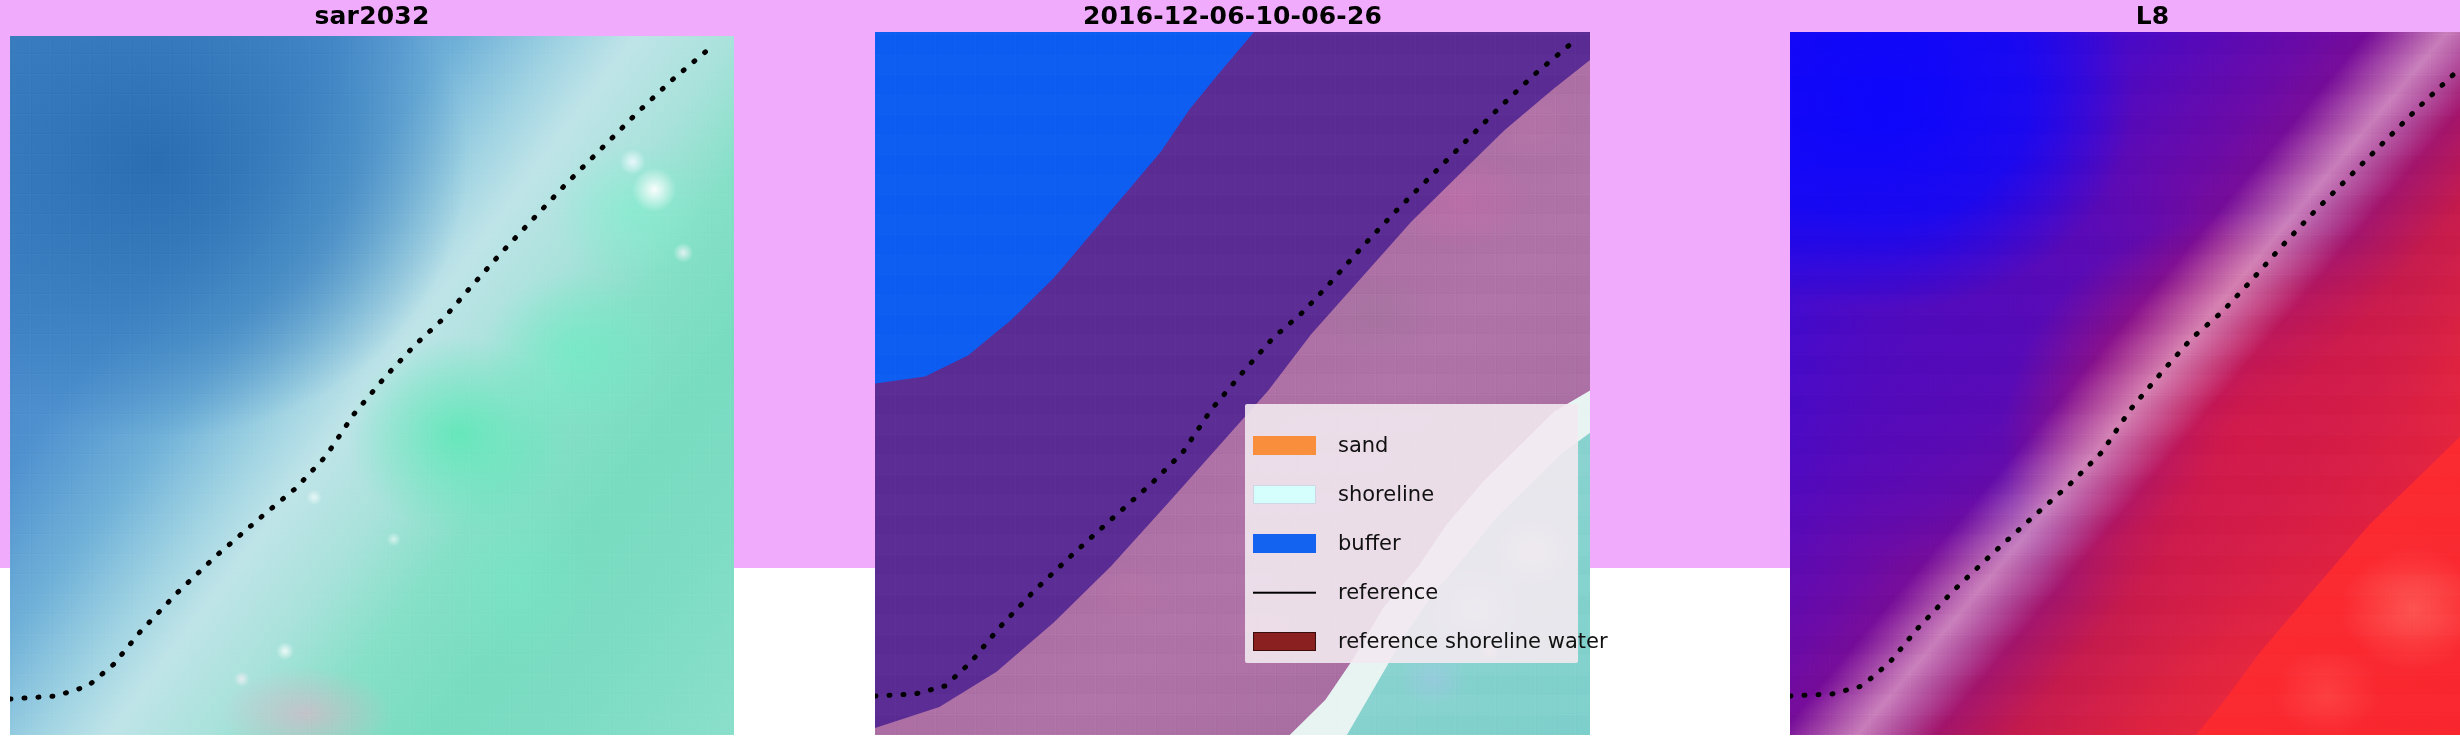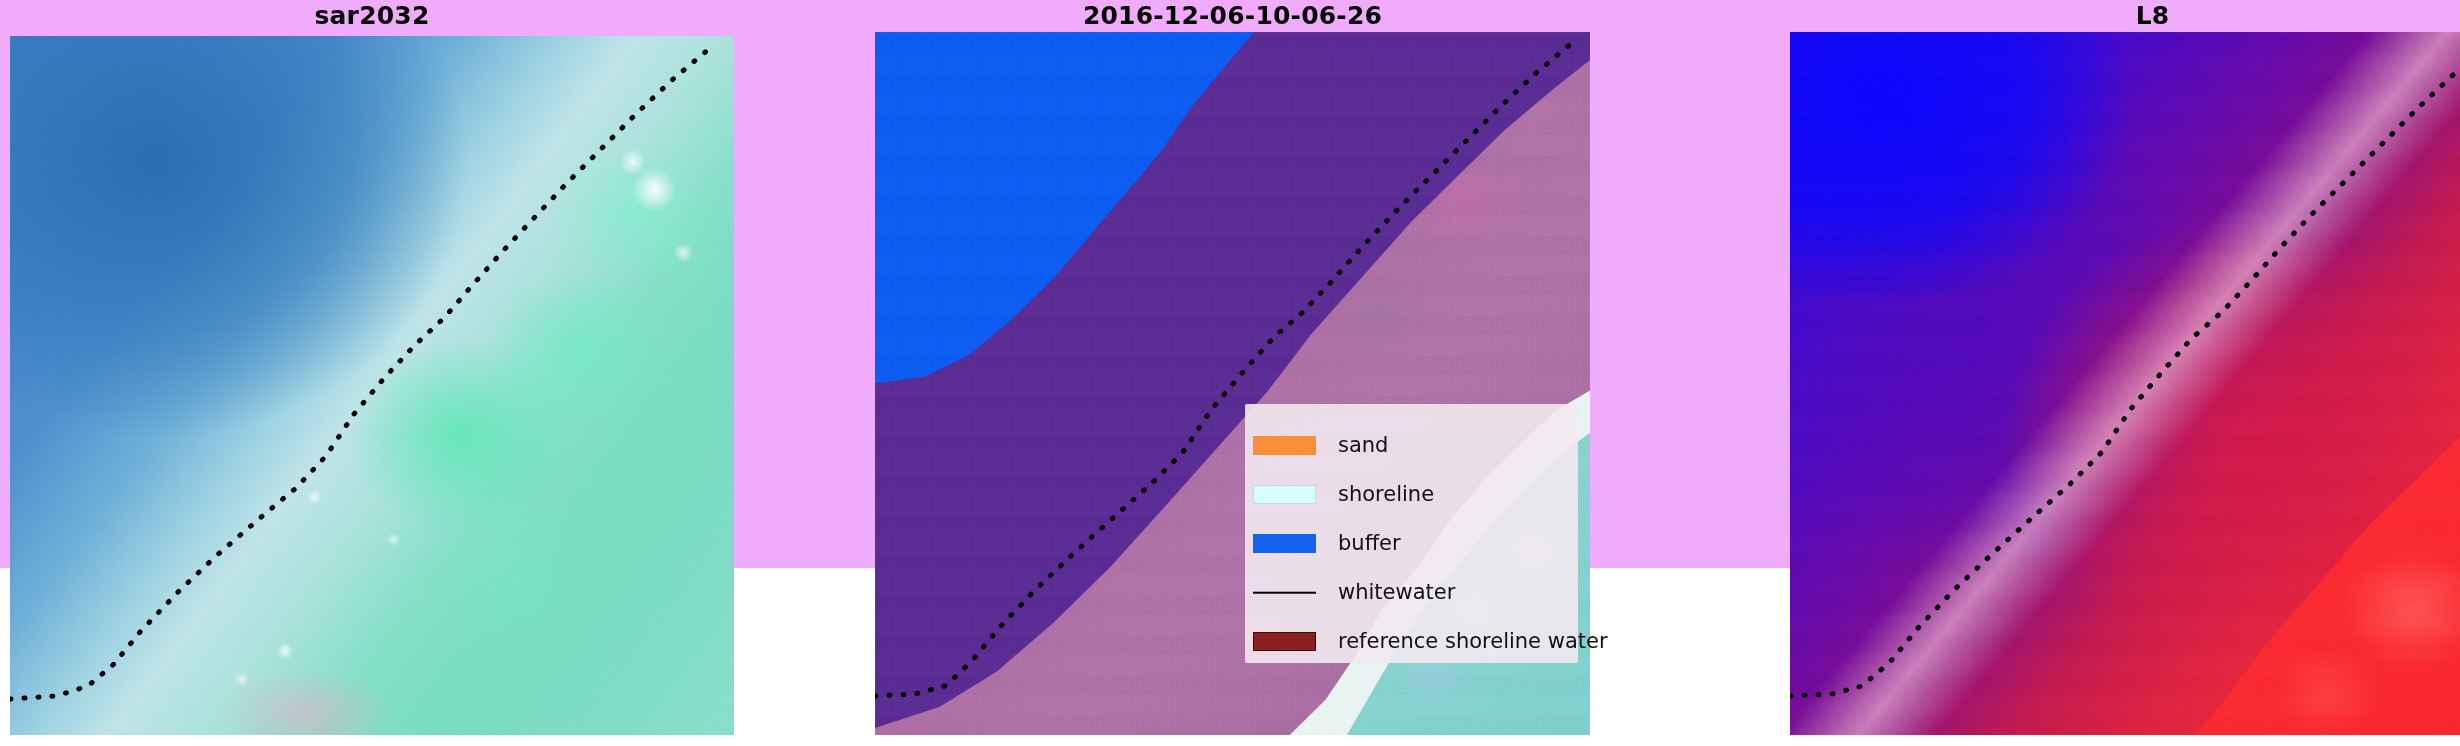--- a/index.html
+++ b/index.html
@@ -283,21 +283,21 @@
       <span class="swatch-wrap">
         <span class="swatch" style="background:#1463f0;"></span>
       </span>
       <span class="legend-label">buffer</span>
     </div>
 
     <div class="legend-row">
       <span class="swatch-wrap">
         <span class="line-swatch"></span>
       </span>
-      <span class="legend-label">whitewater</span>
+      <span class="legend-label">reference</span>
     </div>
 
     <div class="legend-row">
       <span class="swatch-wrap">
         <span class="swatch bordered" style="background:#8b2020;"></span>
       </span>
       <span class="legend-label">reference shoreline water</span>
     </div>
 
   </div>

